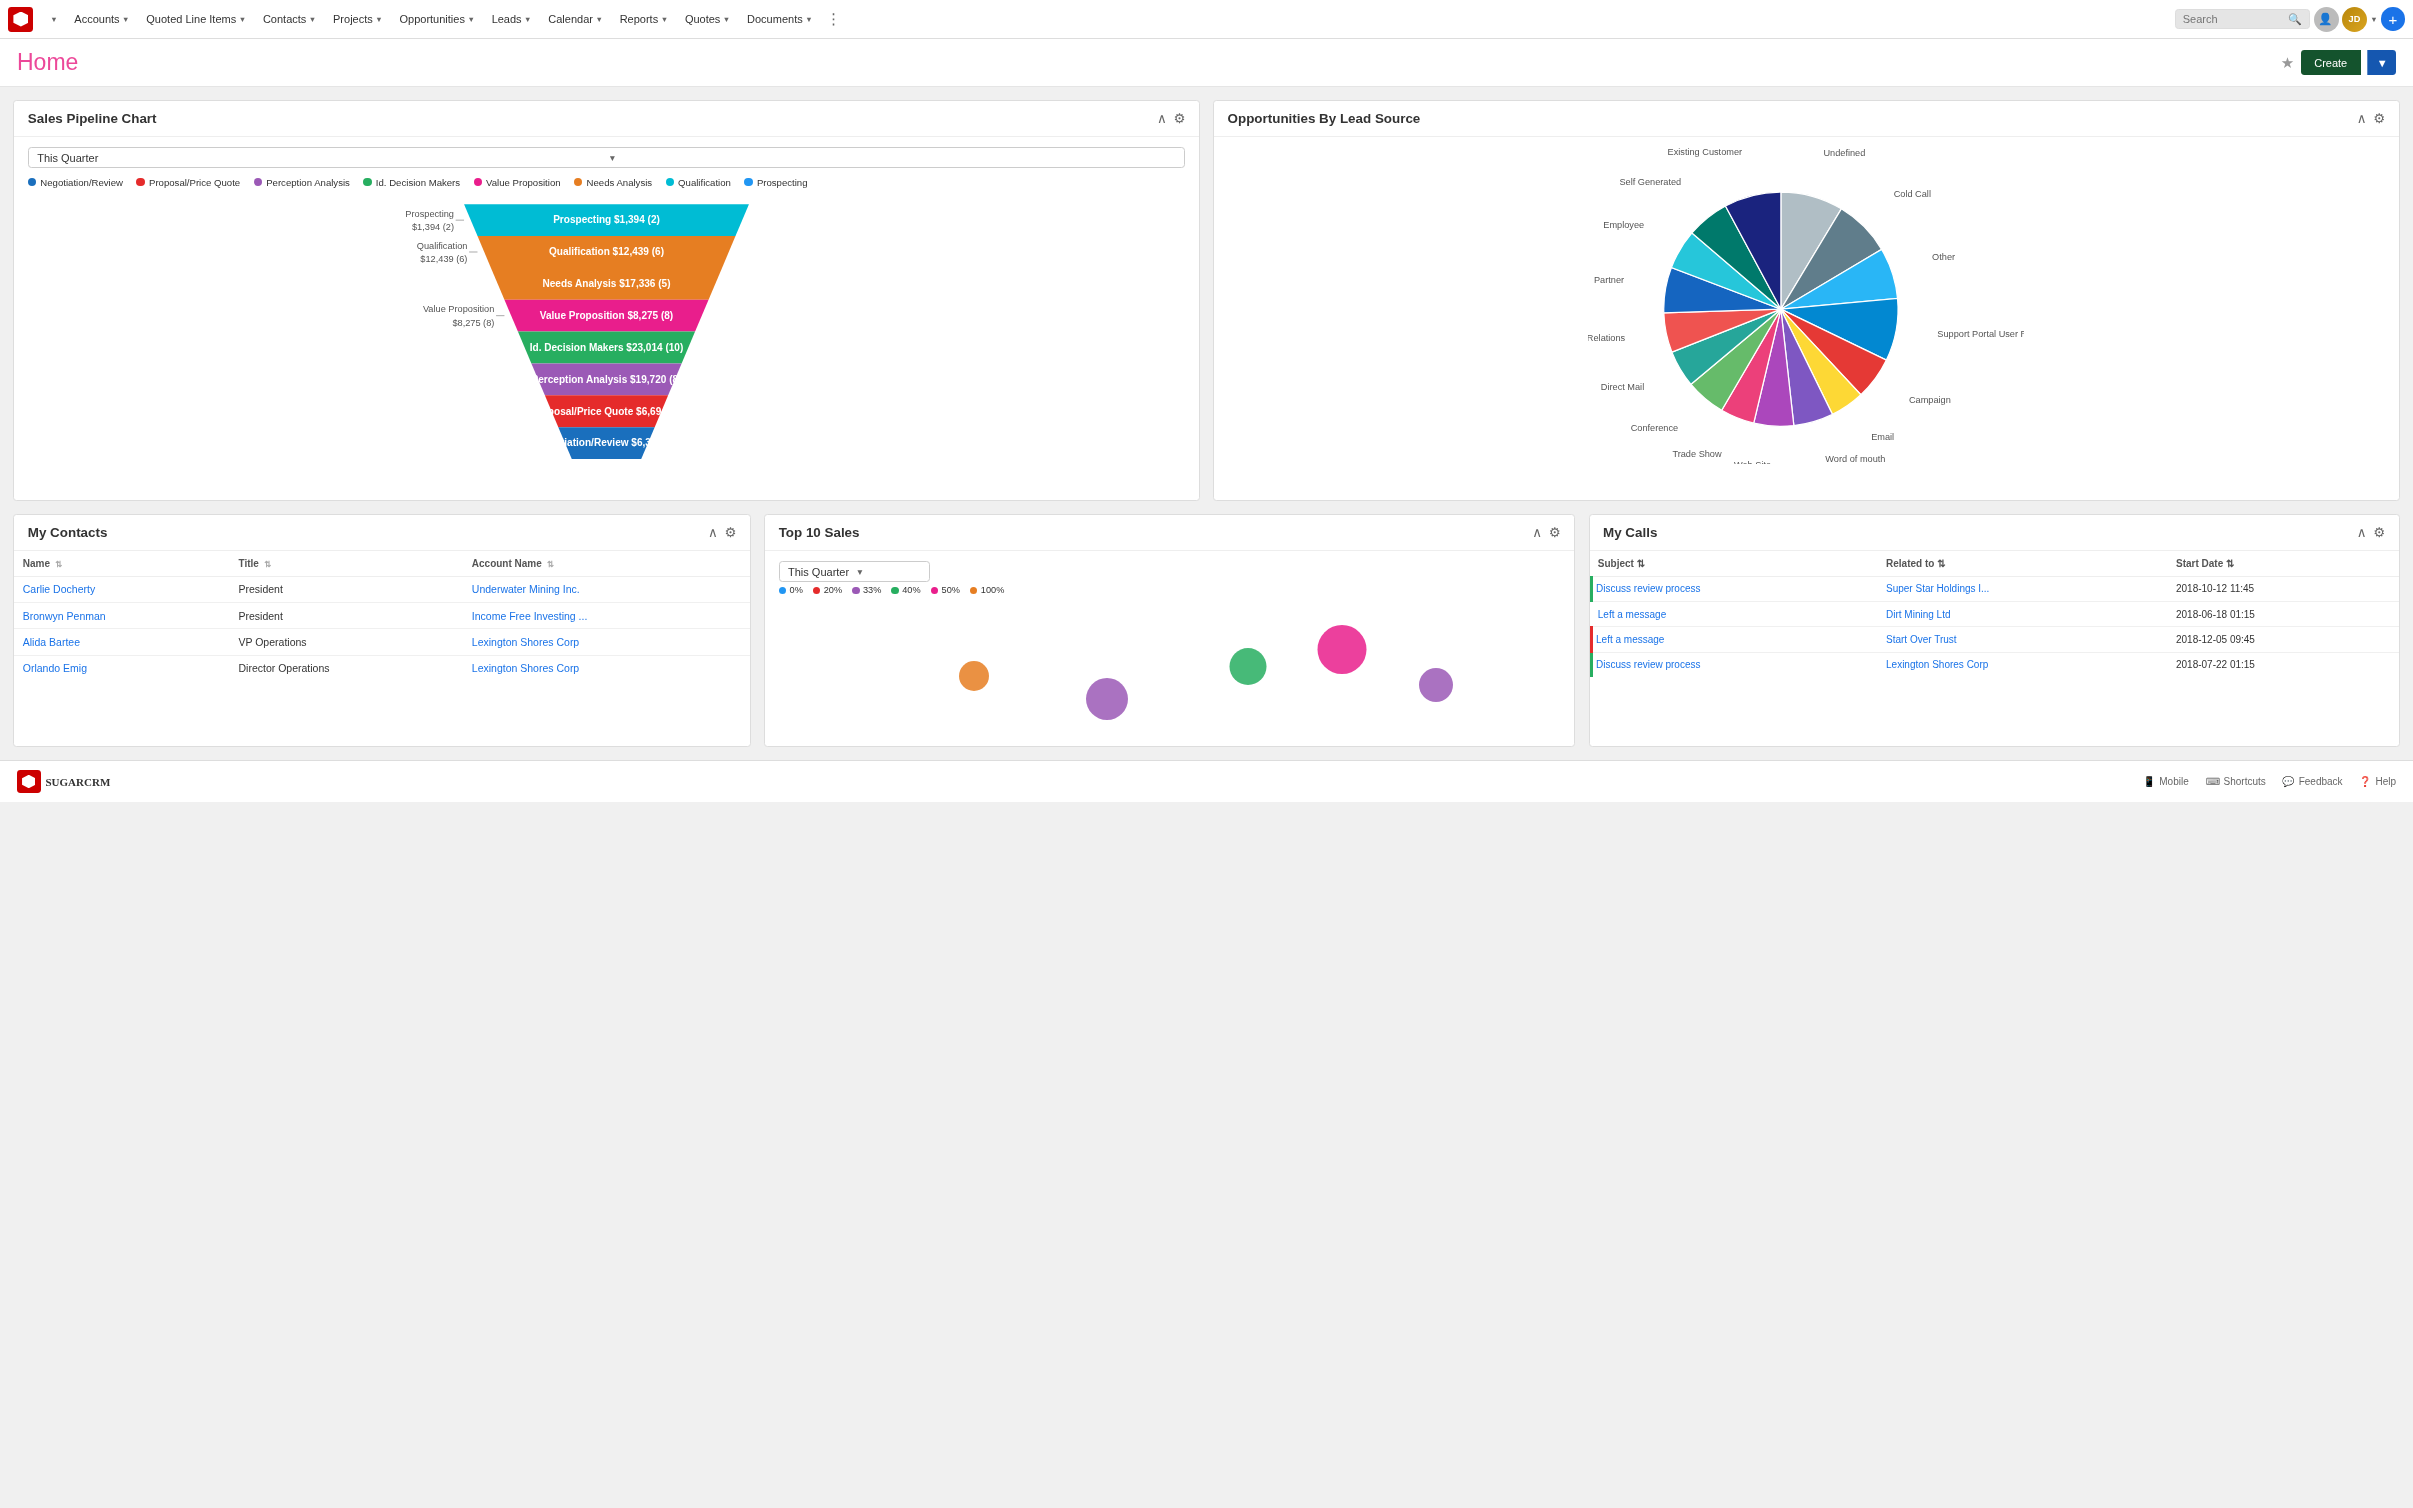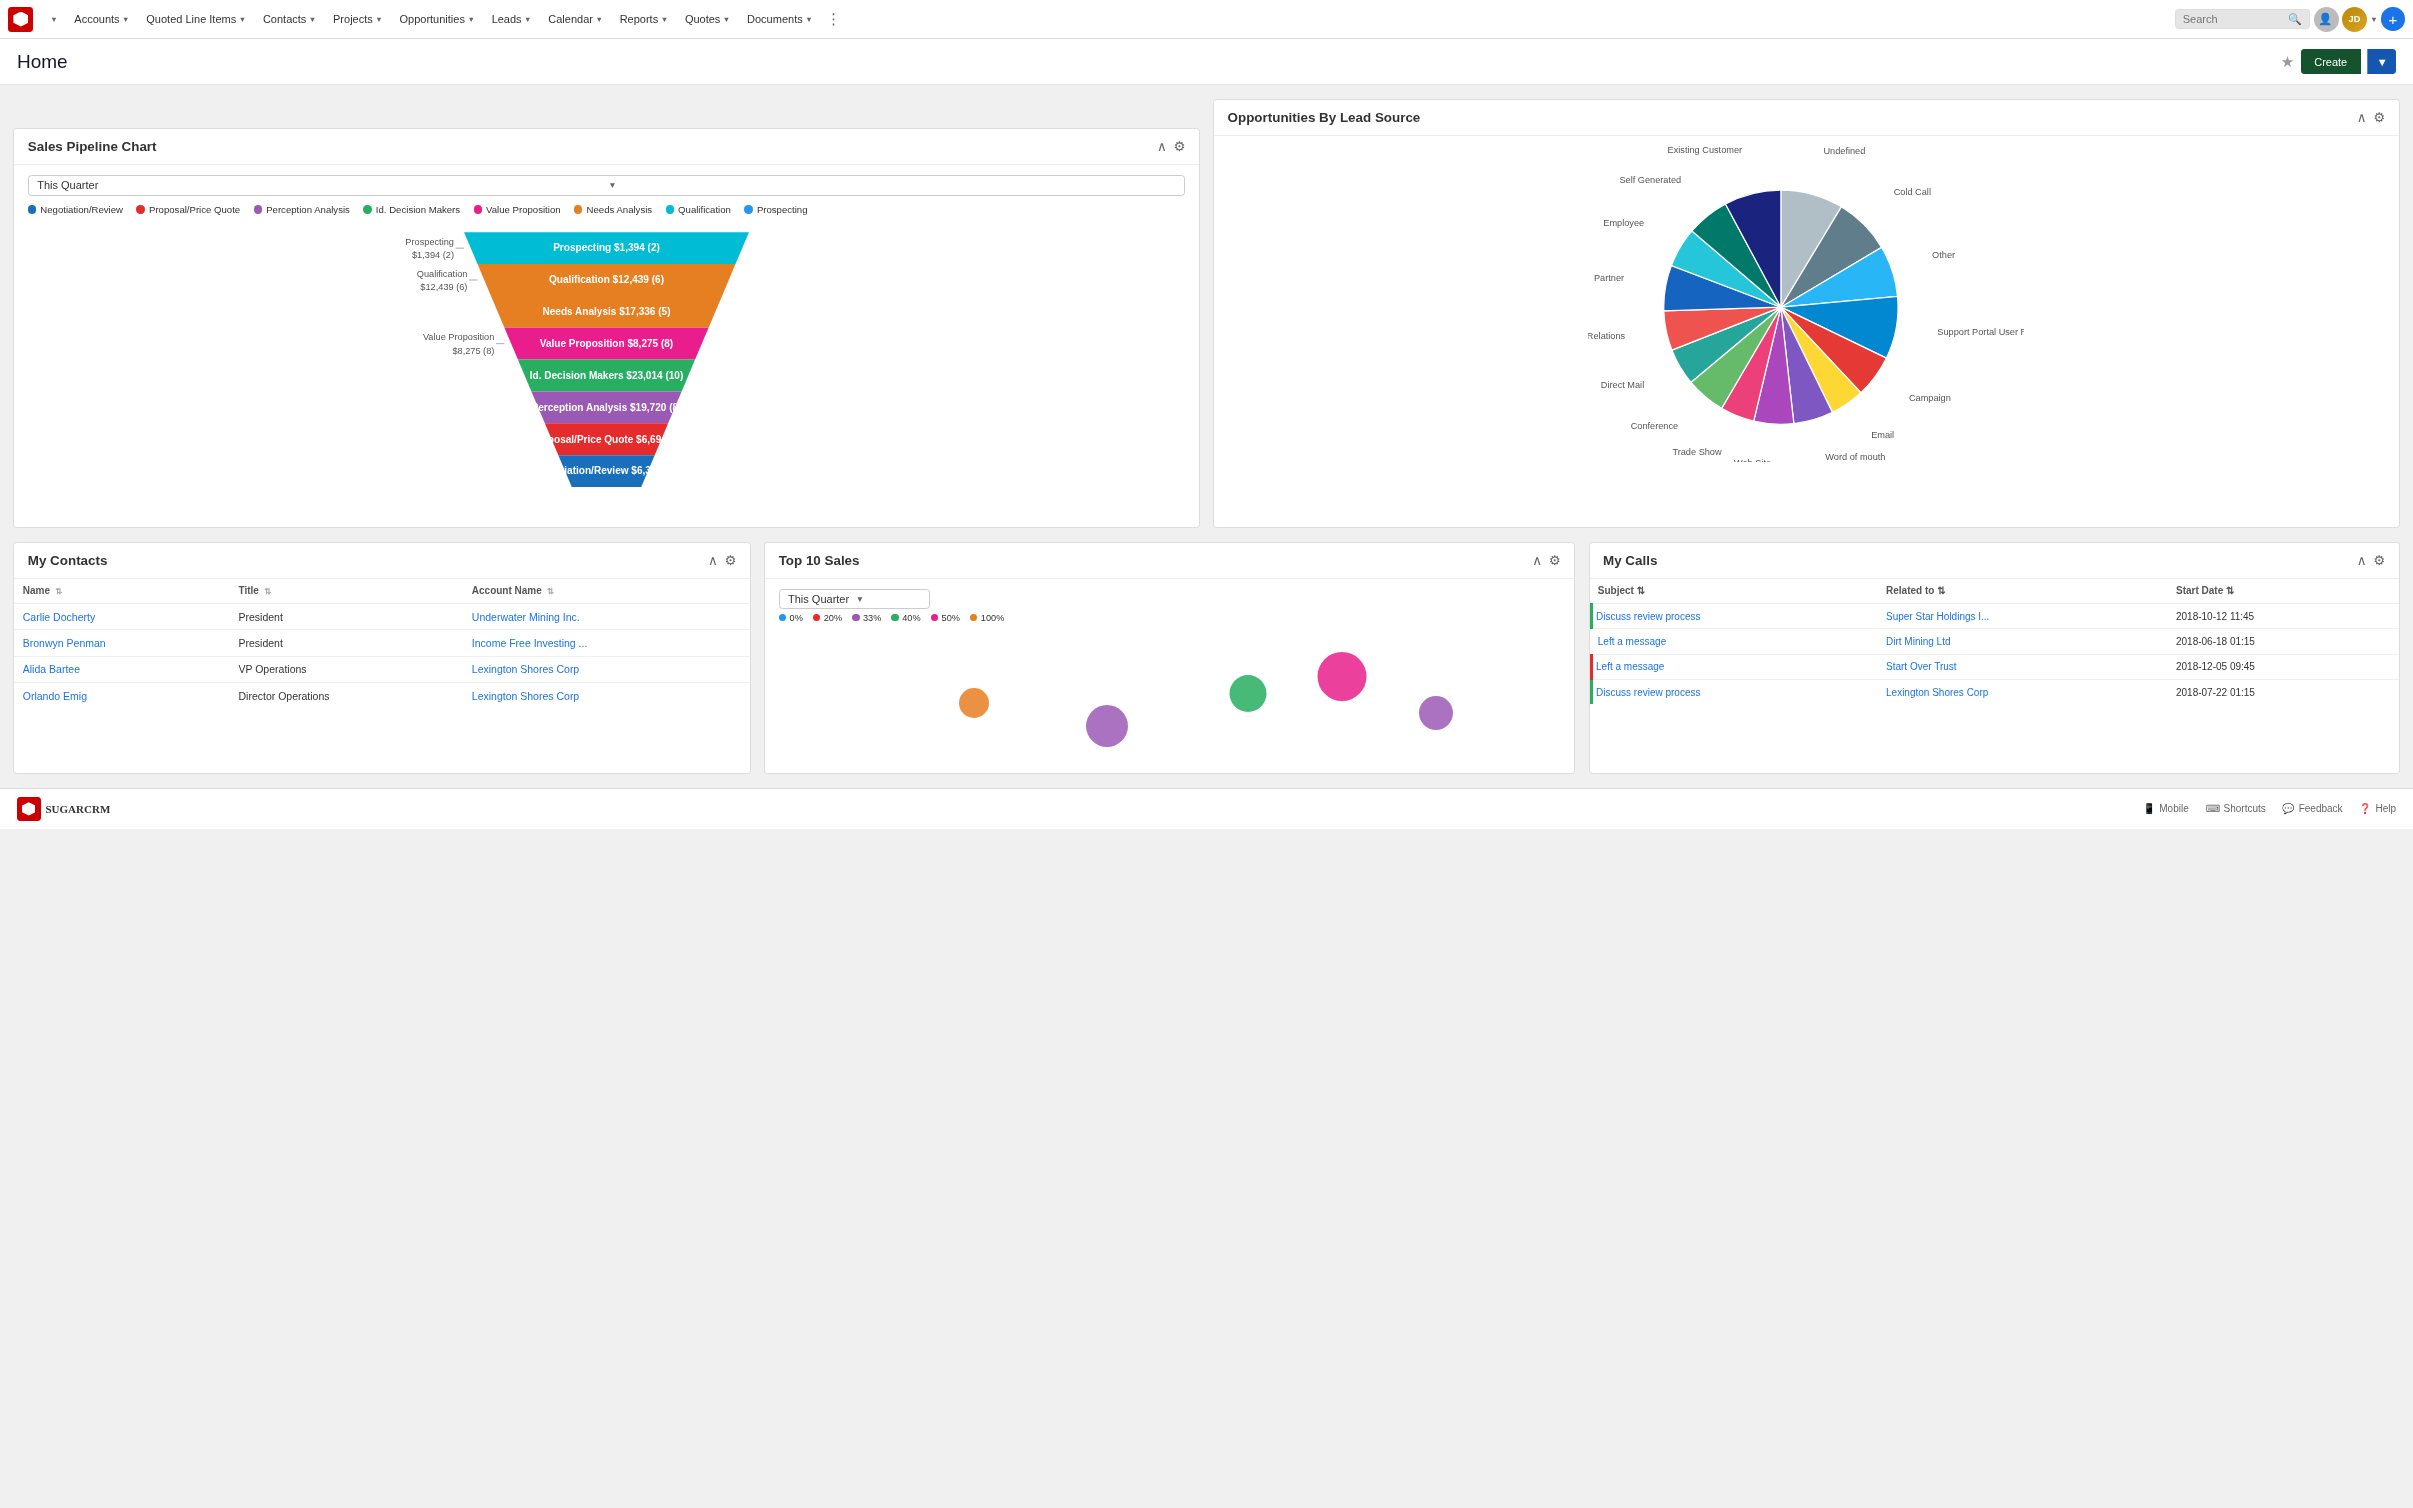--- a/index.html
+++ b/index.html
@@ -80,21 +80,21 @@
     }
     .nav-dots { font-size: 15px; color: #666; cursor: pointer; padding: 0 3.4px; }
 
     
     .page-header {
       background: #fff;
       padding: 10px 17px;
       display: flex; align-items: center; justify-content: space-between;
       border-bottom: 0.8px solid #e5e5e5;
     }
-    .page-title { font-size: 19px; font-weight: 300; color: #0f172a; text-align: center; }
+    .page-title { font-size: 23px; font-weight: 300; color: #ec4899; text-align: center; }
     .page-header-actions { display: flex; align-items: center; gap: 6.7px; }
     .star-icon { font-size: 15px; color: #999; cursor: pointer; }
     .create-btn {
       background: #14532d;
       color: white;
       border: none;
       border-radius: 3.4px 0 0 3.4px;
       padding: 6.7px 13.4px;
       font-size: 11px;
       cursor: pointer;
@@ -125,21 +125,21 @@
       padding: 10px 13.4px;
       border-bottom: 0.8px solid #eee;
     }
     .card-title { font-size: 13.4px; font-weight: 600; color: #333; }
     .card-actions { display: flex; align-items: center; gap: 6.7px; }
     .card-action-btn { background: none; border: none; cursor: pointer; color: #666; font-size: 13.4px; }
     .card-body { padding: 10px 13.4px; }
 
     
     .top-row { display: flex; gap: 13.4px; }
-    .sales-pipeline { flex: 1; margin-top: 29px; }
+    .sales-pipeline { flex: 1; }
     .opp-by-lead { flex: 1; }
 
     
     .filter-dropdown {
       display: flex; align-items: center; gap: 3.4px;
       border: 0.8px solid #ccc;
       border-radius: 3.4px;
       padding: 3.4px 8.4px;
       font-size: 11px;
       cursor: pointer;

